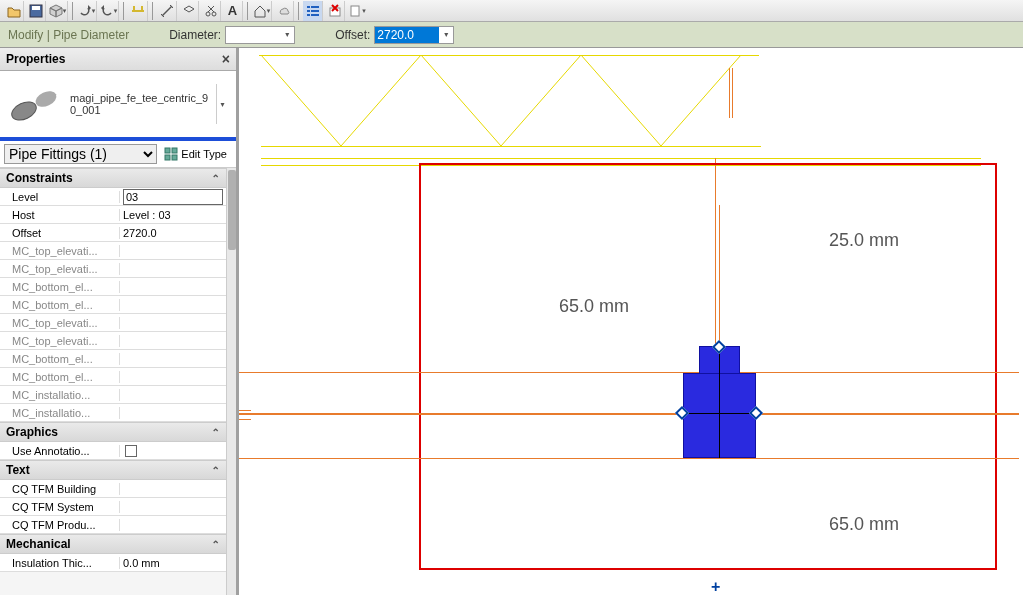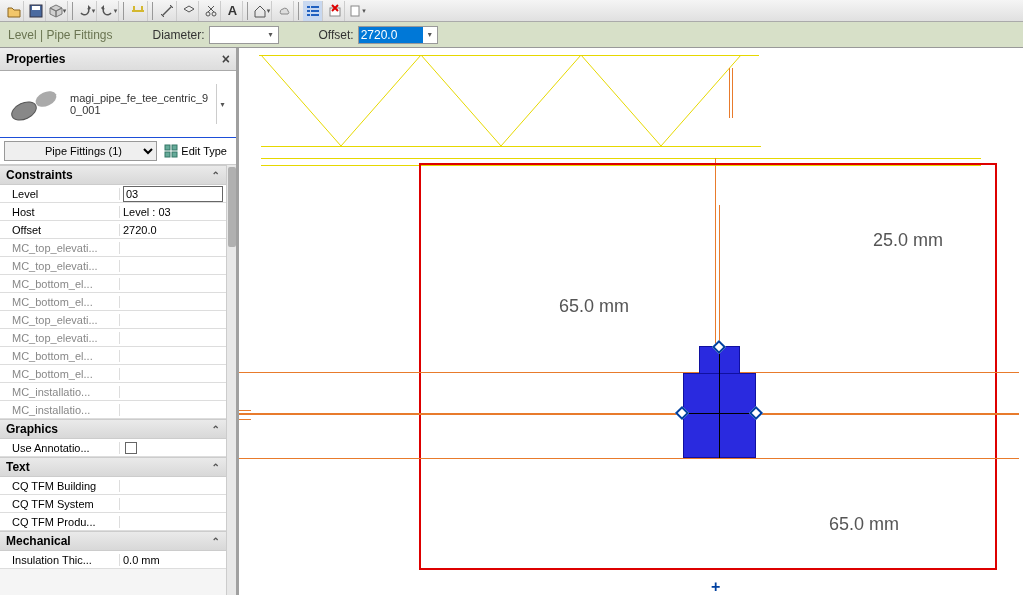--- a/index.html
+++ b/index.html
@@ -19,27 +19,27 @@
 .ribbon-sel-offset { width: 80px; height: 18px; border: 1px solid #999; background: #fff; margin-left: 4px; display: flex; align-items: center; position: relative; }
 .ribbon-sel-offset-val { background: #0078d7; color: #fff; padding: 0 2px; flex: 1; height: 16px; line-height: 16px; }
 .dd-arrow { width: 14px; height: 16px; display: flex; align-items: center; justify-content: center; color: #555; font-size: 8px; }
 
 
 .main { display: flex; height: 547px; }
 .panel { width: 239px; background: #f5f5f5; border-right: 3px solid #a0a0a0; display: flex; flex-direction: column; }
 .panel-header { background: linear-gradient(#eee, #ddd); border-bottom: 1px solid #aaa; padding: 3px 6px; font-weight: bold; font-size: 12px; display: flex; justify-content: space-between; align-items: center; }
 .close-x { font-size: 14px; color: #444; cursor: pointer; }
 
-.preview { display: flex; align-items: center; padding: 8px; border-bottom: 1px solid #1d4ed8; background: #fff; gap: 6px; justify-content: flex-end; }
+.preview { display: flex; align-items: center; padding: 8px; border-bottom: 4px solid #1d4ed8; background: #fff; gap: 6px; justify-content: flex-end; }
 .preview-img { width: 60px; height: 50px; display: flex; align-items: center; justify-content: center; }
 .preview-name { font-size: 11px; color: #333; word-break: break-word; width:150px;}
 .dd-small{ width:13px; height:40px; border-left:1px solid #ccc; display:flex;align-items:center;justify-content:center;font-size:8px;color:#555;}
 
 .typesel { display: flex; align-items: center; padding: 3px 4px; border-bottom: 1px solid #ccc; background: #fff; gap:2px;}
-.typesel select { flex: 1; height: 20px; font-size: 11px; border:1px solid #999;padding-left:36px;}
+.typesel select { flex: 1; height: 20px; font-size: 14px; border:1px solid #999;}
 .edit-type { display: flex; align-items: center; gap: 3px; padding: 0 4px; height:20px; border:1px solid transparent;}
 
 .section { }
 .section-head { background: linear-gradient(#eaeaea, #d8d8d8); border-top: 1px solid #ccc; border-bottom: 1px solid #ccc; padding: 2px 6px; font-weight: bold; font-size: 12px; display: flex; justify-content: space-between; align-items: center; }
 .chev { font-size: 10px; color: #555; }
 
 .prop-table { background: #fff; }
 .prop-row { display: flex; border-bottom: 1px solid #ddd; height: 18px; align-items: center; }
 .prop-row.greyed .prop-key{ color: #888; }
 .prop-row.greyed .prop-val{ color: #888; }
@@ -161,21 +161,21 @@
     </div>
   <div class="tool-btn">
       <svg width="14" height="14">
         <rect x="3" y="2" width="8" height="10" fill="#fff" stroke="#888"></rect>
       </svg>
       <span style="font-size:7px;color:#555;">▾</span>
     </div>
 </div>
 
 <div class="ribbon">
-  <span class="ribbon-mod">Level | Pipe Fittings</span>
+  <span class="ribbon-mod">Modify | Pipe Diameter</span>
   <span class="ribbon-label">Diameter:</span>
   <div class="ribbon-sel" style="display:flex;">
       <span style="flex:1;"></span>
       <span class="dd-arrow">▾</span>
     </div>
   <span class="ribbon-label">Offset:</span>
   <div class="ribbon-sel-offset">
     <span class="ribbon-sel-offset-val">2720.0 mm</span>
     <span class="dd-arrow">▾</span>
   </div>
@@ -362,18 +362,18 @@
     <div class="fitting-body" style="left:444px;top:325px;width:73px;height:85px;"></div>
     <div class="fitting-body" style="left:460px;top:298px;width:41px;height:28px;"></div>
     <div style="position:absolute;left:480px;top:298px;width:1px;height:112px;background:#000;"></div>
     <div style="position:absolute;left:444px;top:365px;width:73px;height:1px;background:#000;"></div>
 
     <div class="grip" style="left:475px;top:294px;"></div>
     <div class="grip" style="left:438px;top:360px;"></div>
     <div class="grip" style="left:512px;top:360px;"></div>
 
     <div class="dim-text" style="left:320px;top:248px;">65.0 mm</div>
-    <div class="dim-text" style="left:590px;top:182px;margin-left:44px;">25.0 mm</div>
+    <div class="dim-text" style="left:590px;top:182px;">25.0 mm</div>
     <div class="dim-text" style="left:590px;top:466px;">65.0 mm</div>
 
     <div class="crosshair" style="left:472px;top:530px;">+</div>
   </div>
 </div>
 
 </body></html>

